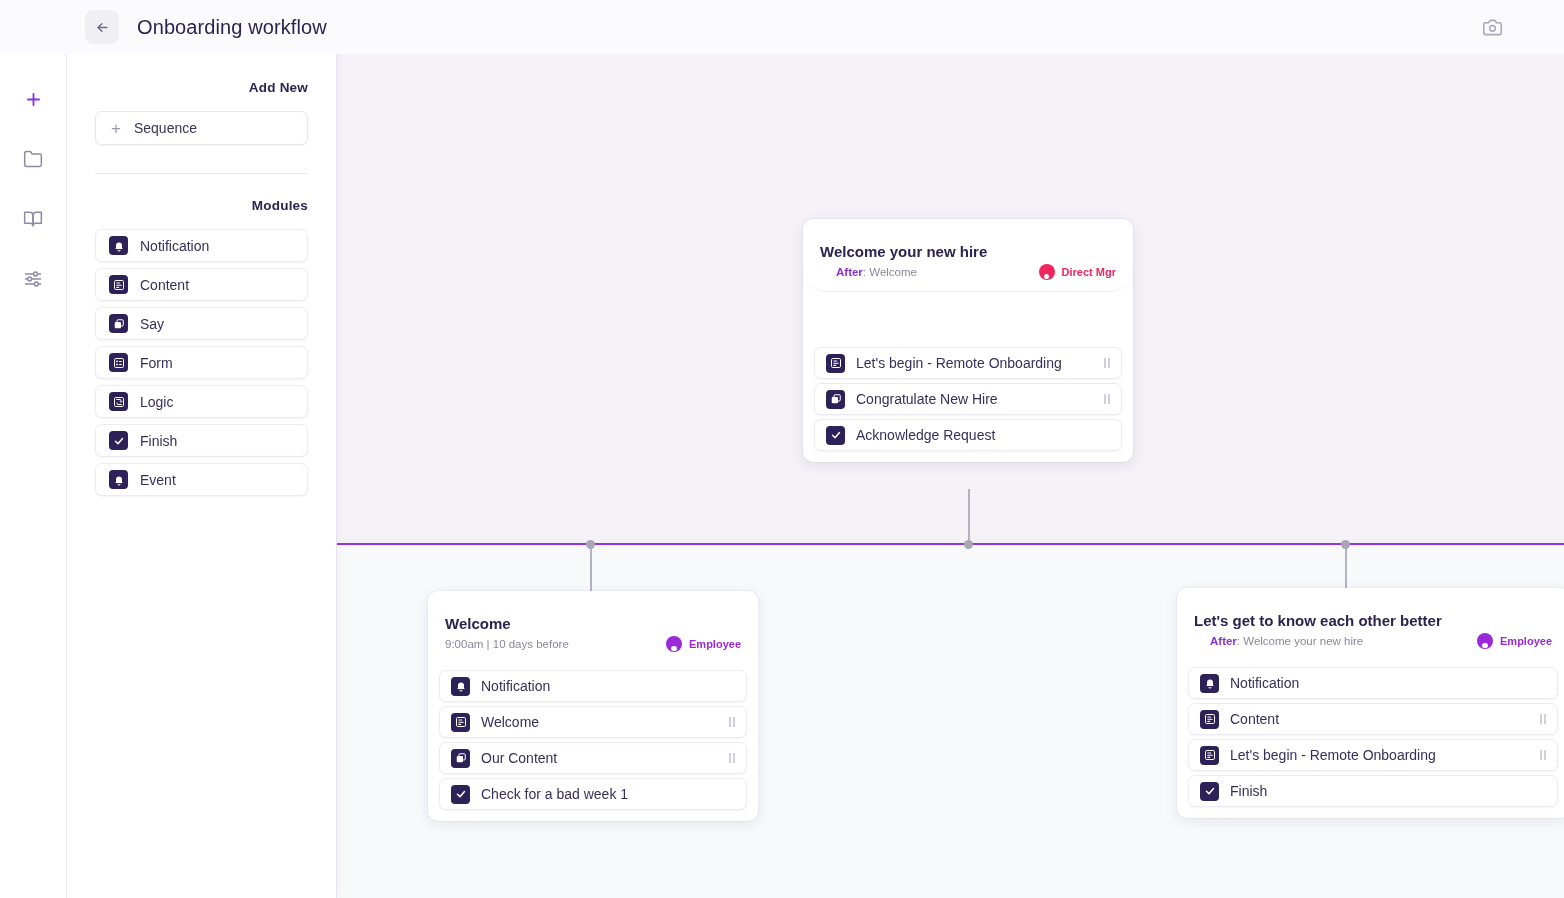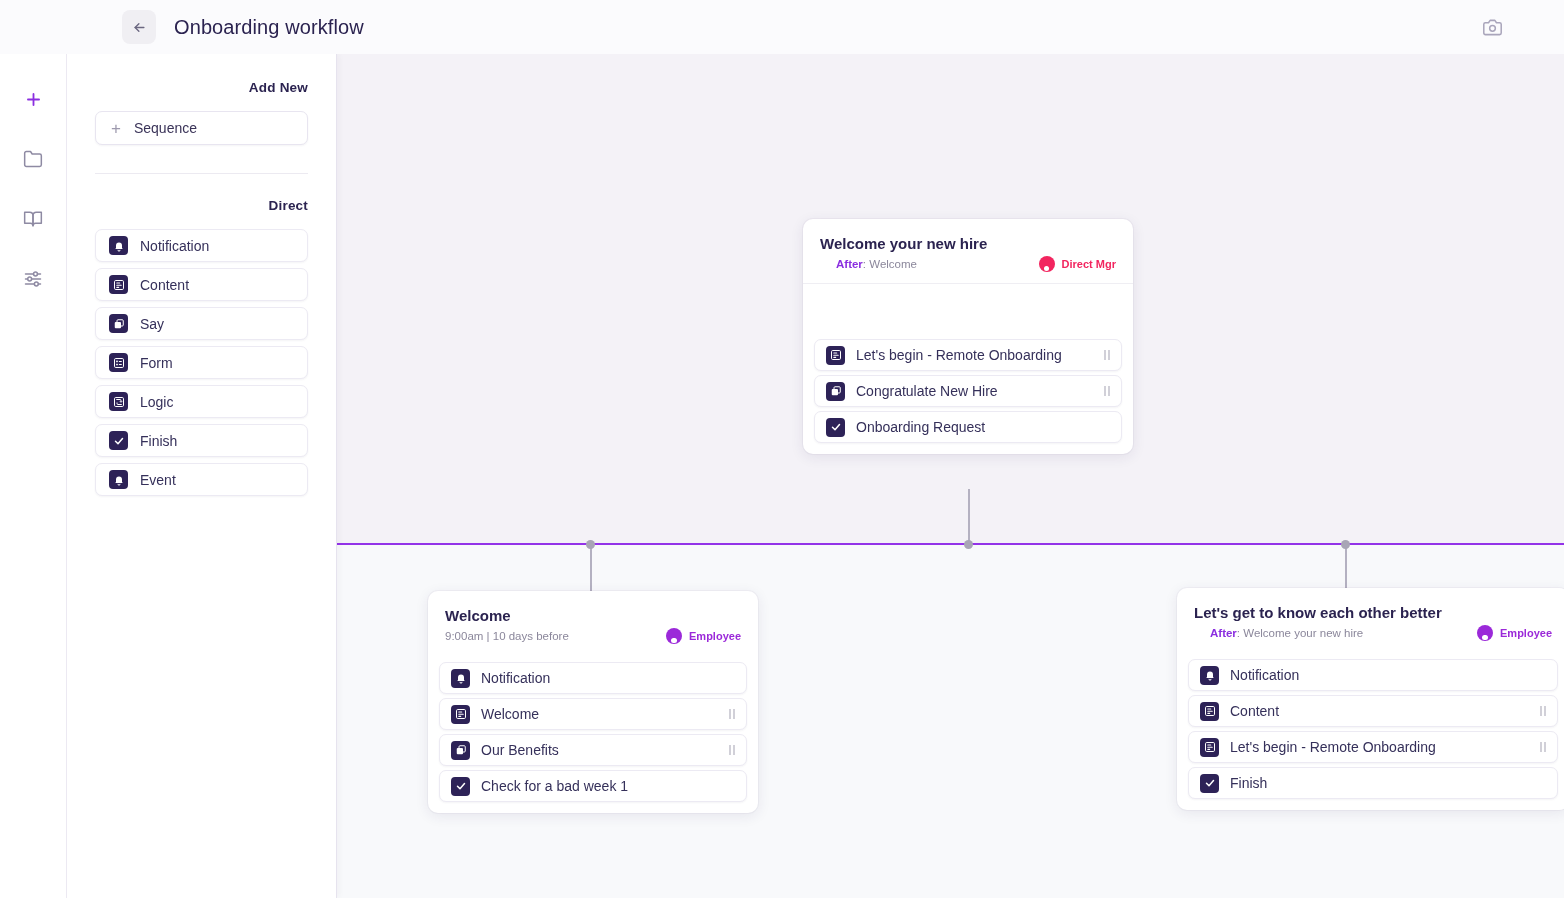--- a/index.html
+++ b/index.html
@@ -10,21 +10,20 @@
     overflow: hidden;
   }
   #app { position: relative; width: 1564px; height: 898px; }
 
   
   .topbar {
     position: absolute; left: 0; top: 0; width: 1564px; height: 54px;
     background: #fbfbfd;
     display: flex; align-items: center;
     z-index: 30;
-    padding-left: 37px;
   }
   .back-btn {
     margin-left: 85px; width: 34px; height: 34px; border-radius: 8px;
     background: #f0eff3; border: none; cursor: pointer;
     display: flex; align-items: center; justify-content: center;
     color: #6b6780;
   }
   .page-title {
     margin-left: 18px; font-size: 20px; color: #2b2350; font-weight: 400;
     letter-spacing: .1px;
@@ -101,21 +100,21 @@
   .v-conn {
     position: absolute; width: 2px; background: #b4b1c1;
   }
 
   
   .card {
     position: absolute; background: #ffffff; border-radius: 10px;
     box-shadow: 0 3px 14px rgba(45,30,90,.09), 0 0 0 1px rgba(45,30,90,.035);
     padding: 0 0 11px 0;
   }
-  .card-head { padding: 16px 17px 11px 17px; border-bottom: 1px solid #efeef3; }
+  .card-head { padding: 24px 17px 11px 17px; border-bottom: 1px solid #efeef3; border-radius: 24px; }
   .card-head.noborder { border-bottom: none; }
   .card-title { font-size: 15px; font-weight: bold; color: #2b2350; margin-bottom: 4px; }
   .card-sub-row { display: flex; align-items: center; justify-content: space-between; }
   .card-sub { font-size: 11.5px; color: #8b879b; }
   .card-sub b.after { color: #8b2fe0; font-weight: bold; margin-left: 16px; }
   .owner { display: flex; align-items: center; gap: 7px; }
   .avatar {
     width: 16px; height: 16px; border-radius: 50%;
     display: flex; align-items: flex-end; justify-content: center; overflow: hidden;
   }
@@ -189,21 +188,21 @@
     </div>
   </div>
 
   <div class="panel">
     <div class="panel-heading">Add New</div>
     <button class="seq-btn">
       <span class="seq-plus">+</span>
       <span>Sequence</span>
     </button>
     <div class="divider"></div>
-    <div class="panel-heading">Direct</div>
+    <div class="panel-heading">Modules</div>
     <div class="mod-list" id="mod-list">
         <div class="mod-item">
           <span class="sq">
             <svg width="12" height="12" viewBox="0 0 24 24" fill="none" stroke="#ffffff" stroke-width="2" stroke-linecap="round" stroke-linejoin="round">
         <path d="M18 16V11a6 6 0 1 0-12 0v5l-1.5 2h15z" fill="#fff" stroke="none"></path>
         <path d="M10 20.5a2 2 0 0 0 4 0" stroke="#fff"></path>
             </svg>
           </span>
      <span>Notification</span>
         </div>
@@ -325,21 +324,21 @@
                 <i></i>
                 <i></i>
               </span>
       </div>
             <div class="row">
         <span class="sq">
                 <svg width="12" height="12" viewBox="0 0 24 24">
         <polyline points="5 12.5 10 17.5 19 7" fill="none" stroke="#fff" stroke-width="3" stroke-linecap="round" stroke-linejoin="round"></polyline>
                 </svg>
               </span>
-        <span class="row-label">Onboarding Request</span>
+        <span class="row-label">Acknowledge Request</span>
 
       </div>
           </div>
         </div>
         <div class="card" style="left: 91px; top: 537px; width: 330px;">
     <div class="card-head noborder">
       <div class="card-title">Welcome</div>
       <div class="card-sub-row">
         <div class="card-sub"><span>9:00am  |  10 days before</span></div>
         <div class="owner">
@@ -377,21 +376,21 @@
                 <i></i>
               </span>
       </div>
             <div class="row">
         <span class="sq">
                 <svg width="12" height="12" viewBox="0 0 24 24">
         <rect x="8" y="3.5" width="12.5" height="12.5" rx="2" fill="none" stroke="#fff" stroke-width="2"></rect>
         <rect x="3.5" y="8" width="12.5" height="12.5" rx="2" fill="#fff"></rect>
                 </svg>
               </span>
-        <span class="row-label">Our Benefits</span>
+        <span class="row-label">Our Content</span>
         <span class="grip">
                 <i></i>
                 <i></i>
               </span>
       </div>
             <div class="row">
         <span class="sq">
                 <svg width="12" height="12" viewBox="0 0 24 24">
         <polyline points="5 12.5 10 17.5 19 7" fill="none" stroke="#fff" stroke-width="3" stroke-linecap="round" stroke-linejoin="round"></polyline>
                 </svg>

